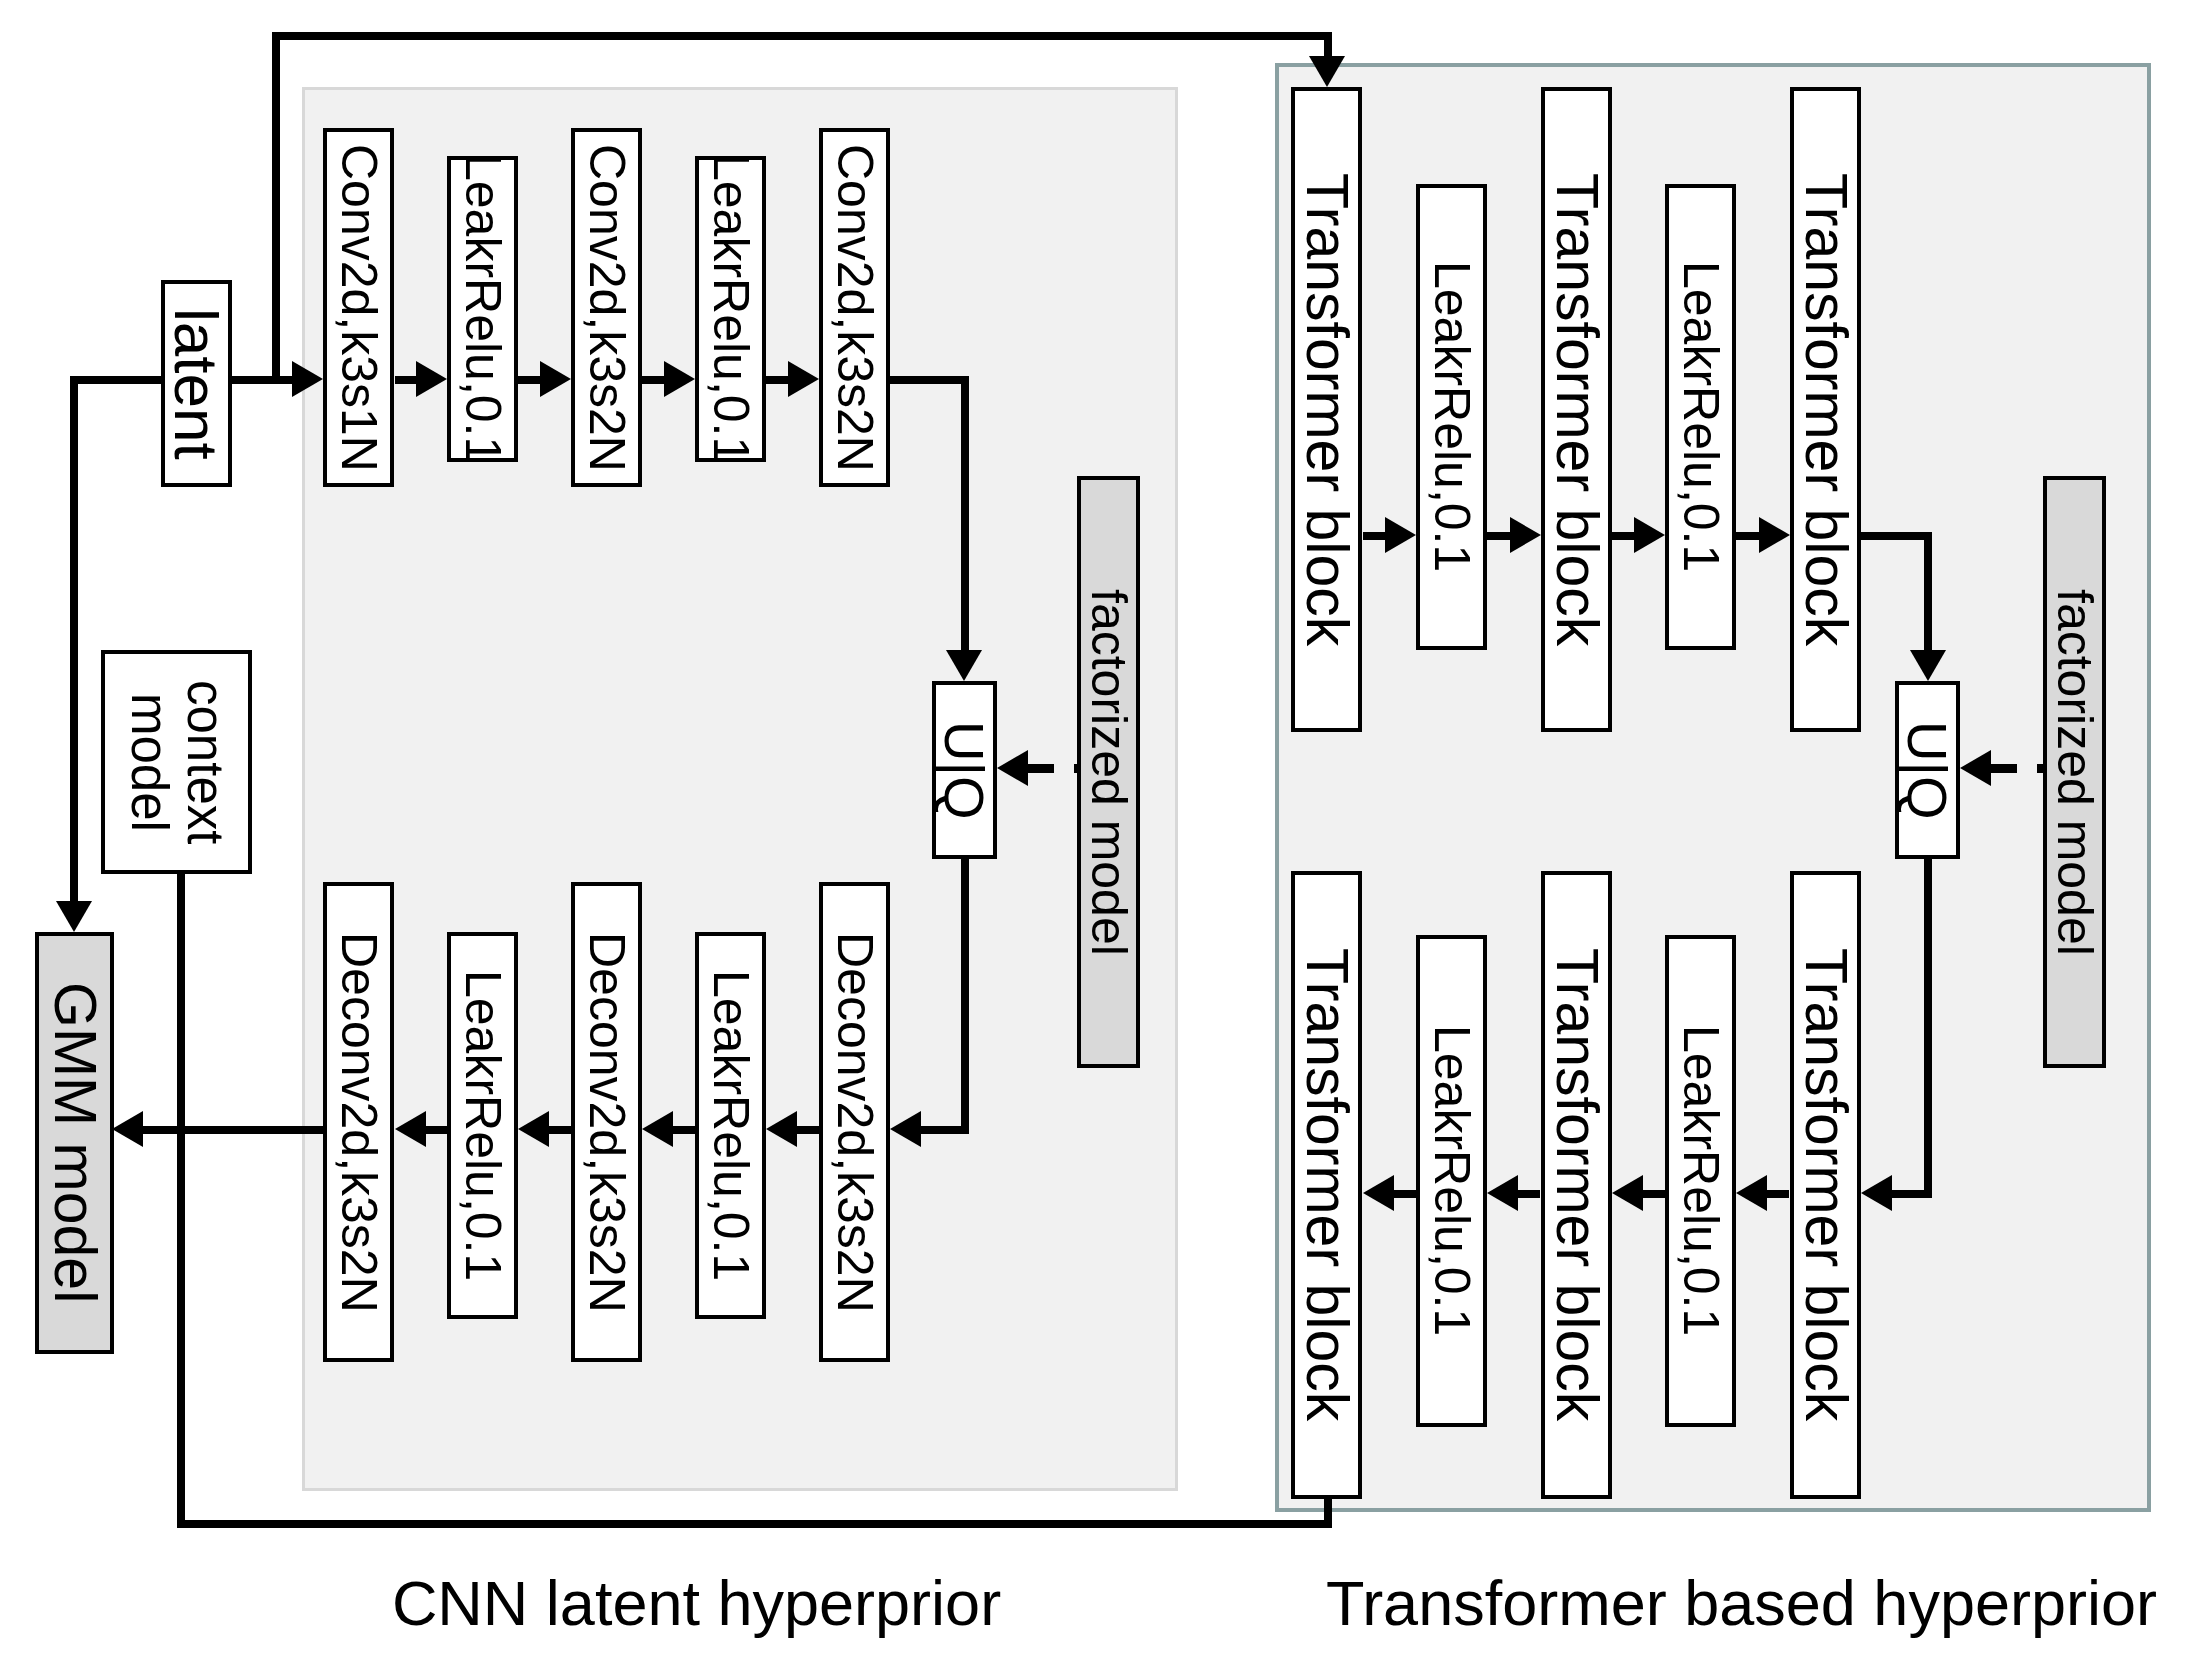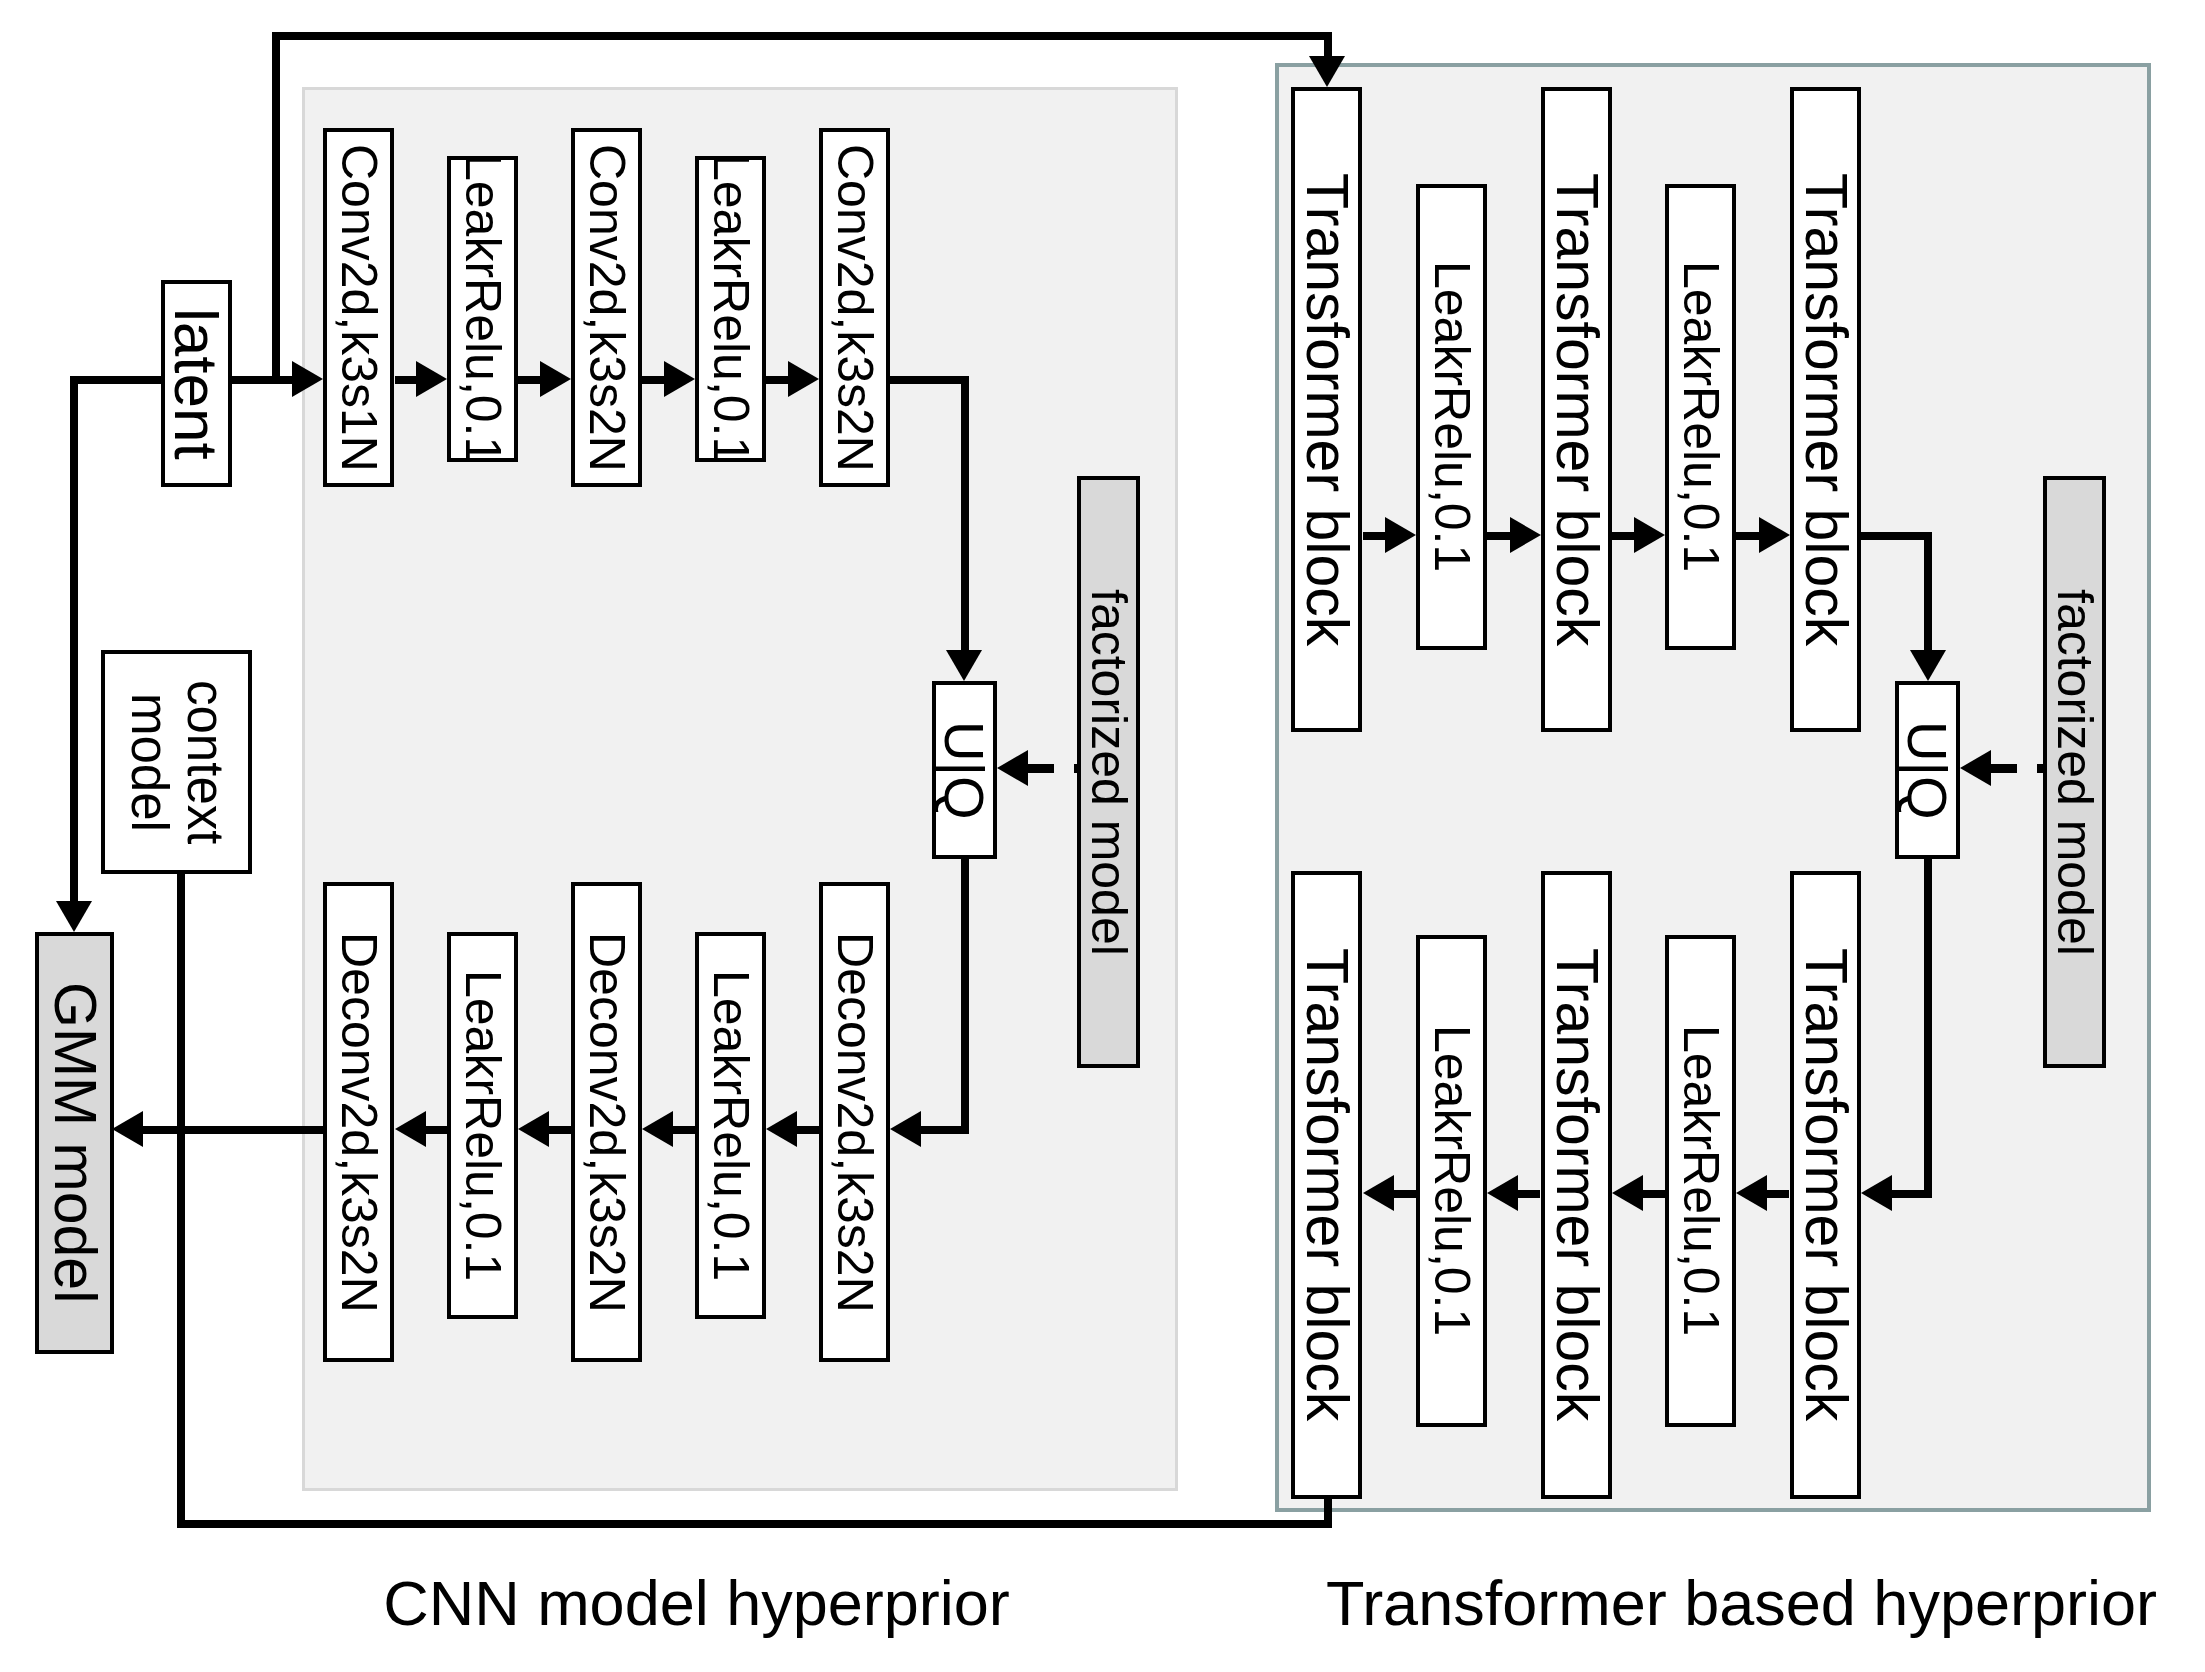--- a/index.html
+++ b/index.html
@@ -123,17 +123,17 @@
 
   <div class="box vt f76" style="left:1291px;top:871px;width:71px;height:628px;">Transformer block</div>
   <div class="box vt f64" style="left:1416px;top:935px;width:71px;height:492px;">LeakrRelu,0.1</div>
   <div class="box vt f76" style="left:1541px;top:871px;width:71px;height:628px;">Transformer block</div>
   <div class="box vt f64" style="left:1665px;top:935px;width:71px;height:492px;">LeakrRelu,0.1</div>
   <div class="box vt f76" style="left:1790px;top:871px;width:71px;height:628px;">Transformer block</div>
 
   <div class="box vt f72" style="left:1895px;top:681px;width:65px;height:178px;">U|Q</div>
   <div class="box gray vt f64" style="left:2043px;top:476px;width:63px;height:592px;">factorized model</div>
 
-  <div class="title" style="left:263px;top:1572px;width:867px;">CNN model hyperprior</div>
+  <div class="title" style="left:263px;top:1572px;width:867px;">CNN latent hyperprior</div>
   <div class="title" style="left:1254px;top:1572px;width:975px;">Transformer based hyperprior</div>
 
 </div>
 
 
 </body></html>

